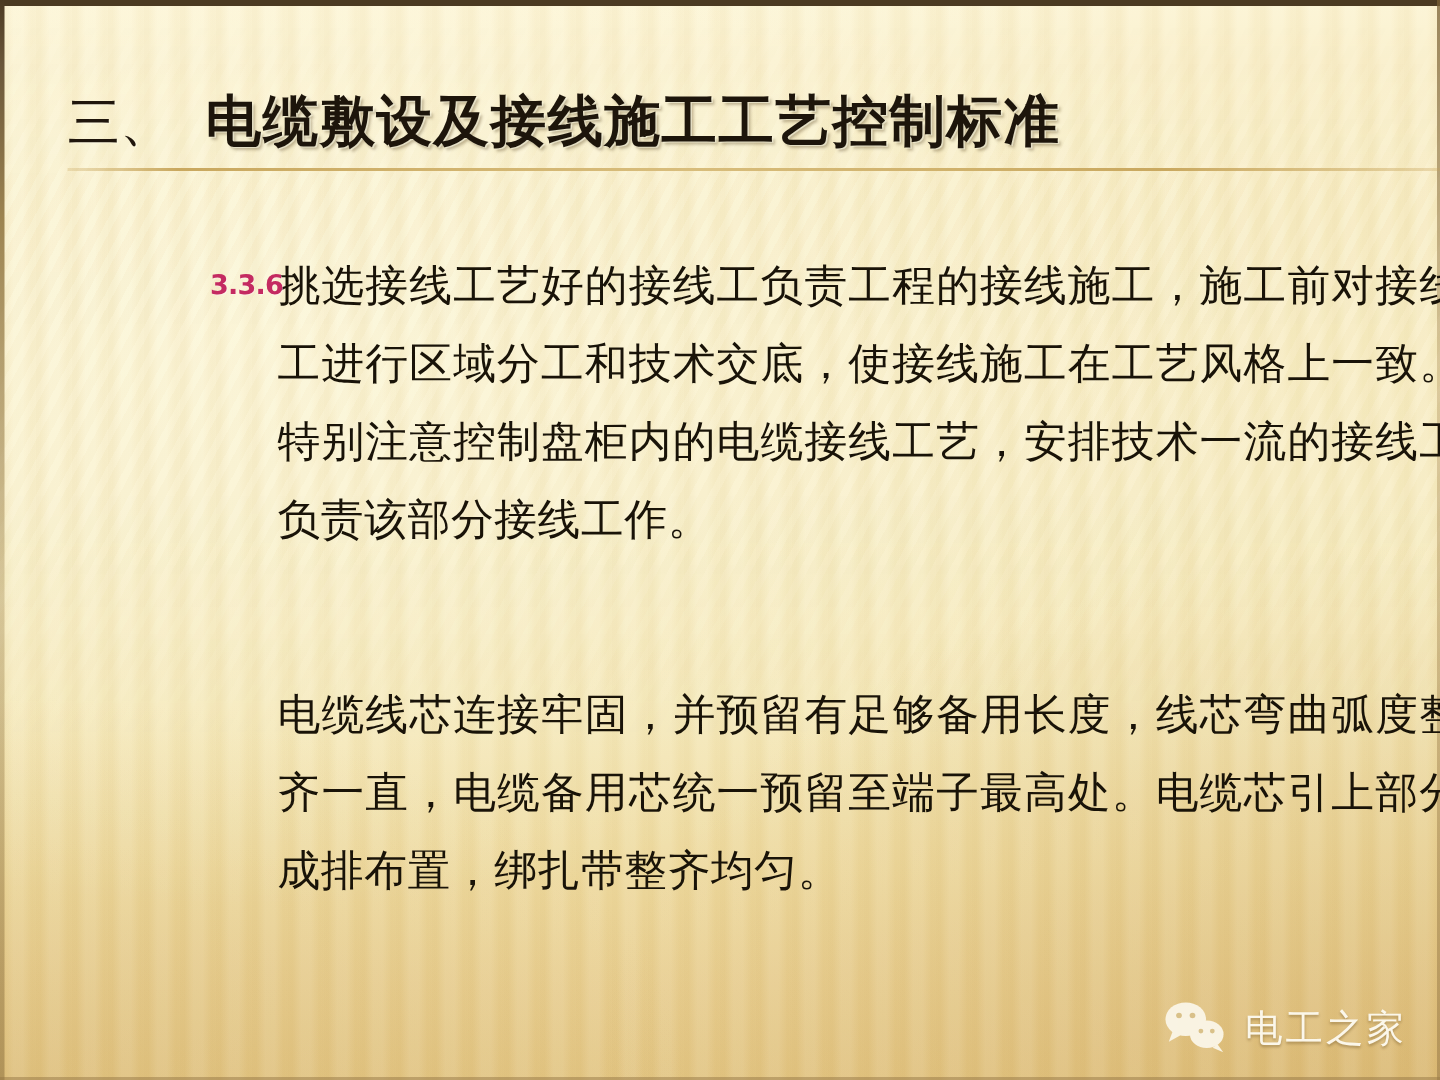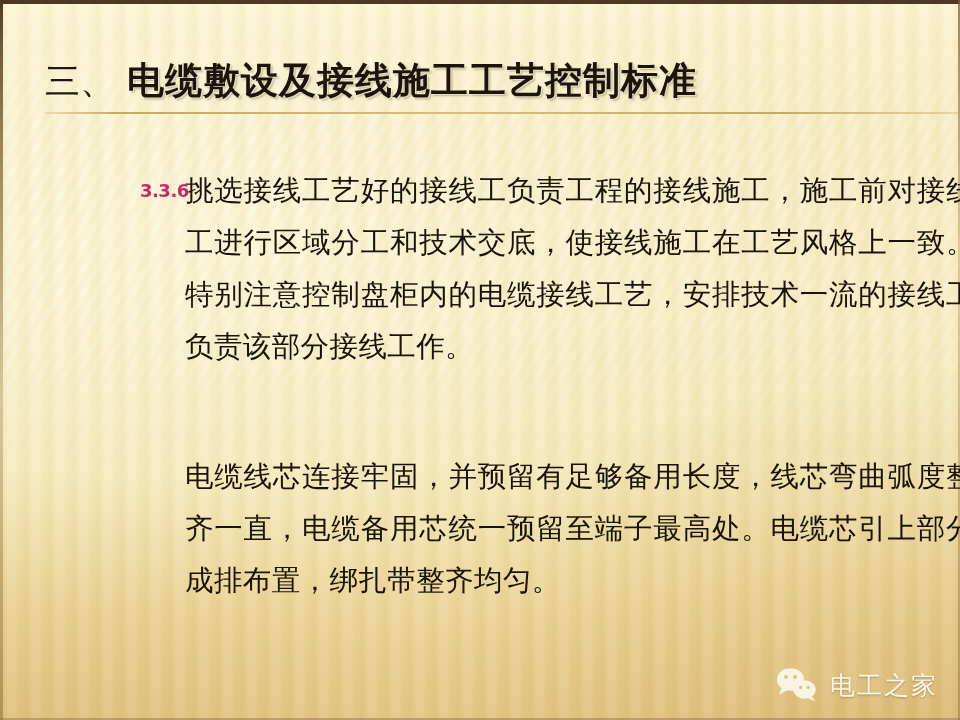--- a/index.html
+++ b/index.html
@@ -111,21 +111,21 @@
   }
   .title-prefix {
     font-family: "DejaVu Serif", "Liberation Serif", serif;
     font-size: 35px;
     line-height: 1;
     color: #20160c;
     letter-spacing: 0px;
     text-shadow: 1px 1px 0 rgba(255,255,240,0.45);
   }
   .title-main {
-    margin-left: 12px;
+    margin-left: 22px;
     font-family: "DejaVu Sans", "Liberation Sans", sans-serif;
     font-weight: bold;
     font-size: 37px;
     line-height: 1;
     color: #1d150b;
     letter-spacing: 1px;
     text-shadow:
       1px 1px 0 rgba(255,255,235,0.55),
       2px 2px 2px rgba(90,70,35,0.35);
   }

